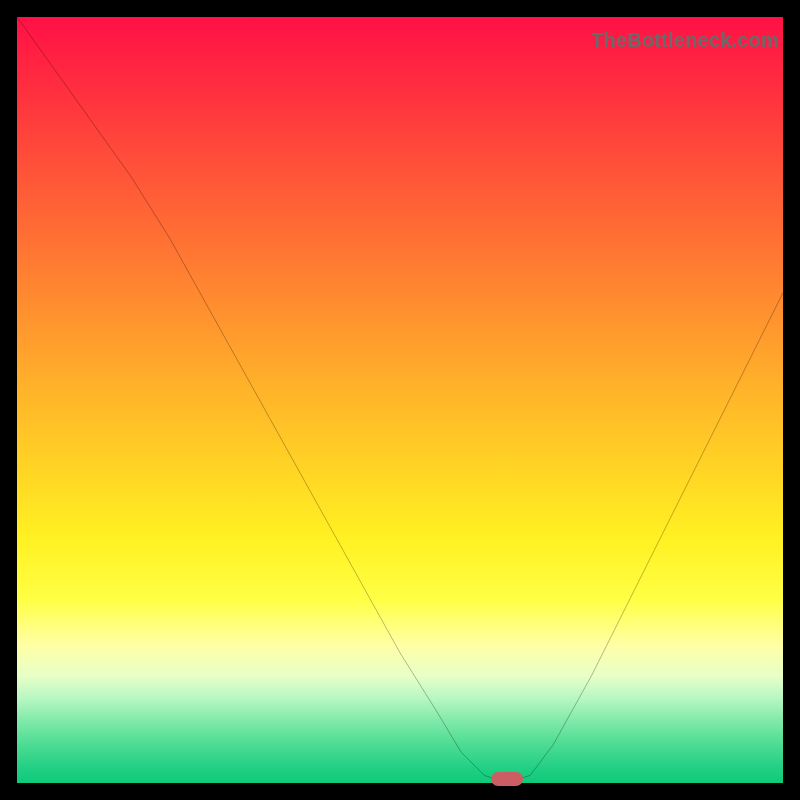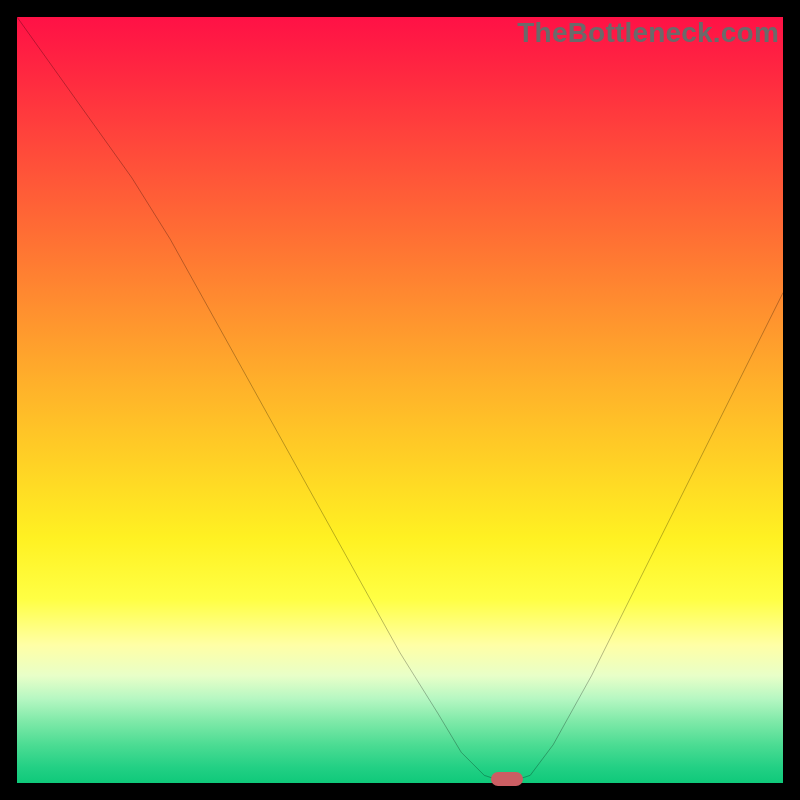--- a/index.html
+++ b/index.html
@@ -31,24 +31,24 @@
       #e8ffc8 86%,
       #b6f7c2 89%,
       #7ee9a8 92%,
       #4cdc93 95%,
       #22d084 98%,
       #0fc97a 100%
     );
   }
   .watermark {
     position: absolute;
-    top: 0px;
+    top: 12px;
     right: 4px;
     font-family: Arial, Helvetica, sans-serif;
-    font-size: 28px;
+    font-size: 20px;
     font-weight: 600;
     color: #6a6a6a;
     letter-spacing: 0.2px;
   }
   svg.curve {
     position: absolute;
     left: 0;
     top: 0;
   }
   .minpoint {

